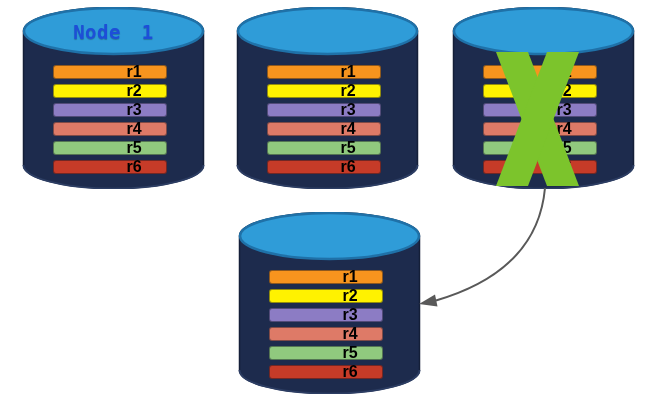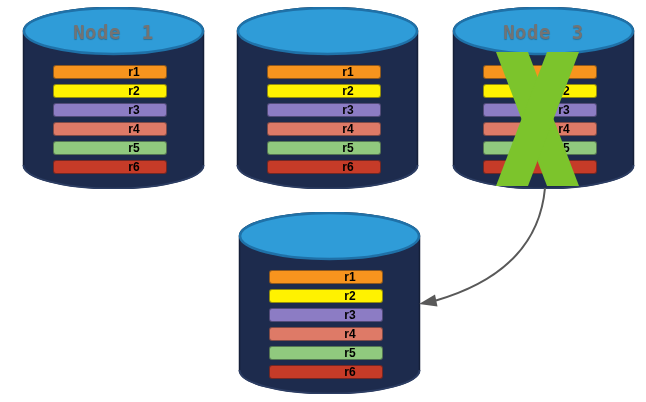--- a/index.html
+++ b/index.html
@@ -27,42 +27,42 @@
     height: 182px;
   }
   .node-title {
     position: absolute;
     left: 0;
     top: 13px;
     width: 100%;
     height: 24px;
     line-height: 24px;
     text-align: center;
-    color: #737373;
+    color: #1d4ed8;
     font-family: "DejaVu Sans Mono", monospace;
     font-weight: bold;
     font-size: 19px;
     word-spacing: 9px;
     letter-spacing: 0.5px;
     text-shadow: 0 1px 1px rgba(0,0,0,0.25);
   }
   .records {
     position: absolute;
     left: 31px;
     top: 58px;
     width: 114px;
   }
   .record {
     box-sizing: border-box;
     height: 14px;
     margin-bottom: 5px;
     border: 1px solid rgba(10,15,30,0.45);
     border-radius: 3px;
     text-align: center;
-    font-size: 12px;
+    font-size: 16px;
     font-weight: bold;
     line-height: 12px;
     color: #000000;
     padding-left: 48px;
   }
   .x-overlay {
     position: absolute;
     left: 42px;
     top: 45px;
     width: 87px;
@@ -113,21 +113,20 @@
       <div class="record" style="background-color: rgb(198, 59, 40);">r6</div>
     </div>
   </div>
 
   <div class="node" style="left:452px; top:7px;">
     <svg class="cyl-svg" viewBox="0 0 183 182">
       <path d="M1.5,24 A90,23.5 0 0 1 181.5,24 L181.5,158 A90,23.5 0 0 1 1.5,158 Z" stroke-width="1.5" fill="#1D2B4D" stroke="#141F38"></path>
       <path d="M1.5,158 A90,23.5 0 0 0 181.5,158" fill="none" stroke-width="2" stroke="#2C3D63"></path>
       <ellipse cx="91.5" cy="24" rx="89.5" ry="23" stroke-width="2.5" fill="#2F9CD8" stroke="#1F71A8"></ellipse>
     </svg>
-    <div class="node-title">Node 3</div>
     <div class="records">
       <div class="record" style="background-color: rgb(247, 148, 30);">r1</div>
       <div class="record" style="background-color: rgb(255, 242, 0);">r2</div>
       <div class="record" style="background-color: rgb(140, 124, 196);">r3</div>
       <div class="record" style="background-color: rgb(222, 122, 103);">r4</div>
       <div class="record" style="background-color: rgb(144, 201, 126);">r5</div>
       <div class="record" style="background-color: rgb(198, 59, 40);">r6</div>
     </div>
     <svg class="x-overlay" viewBox="0 0 87 134">
       <polygon points="2,0 34,0 85,134 53,134" fill="#7CC42C"></polygon>

